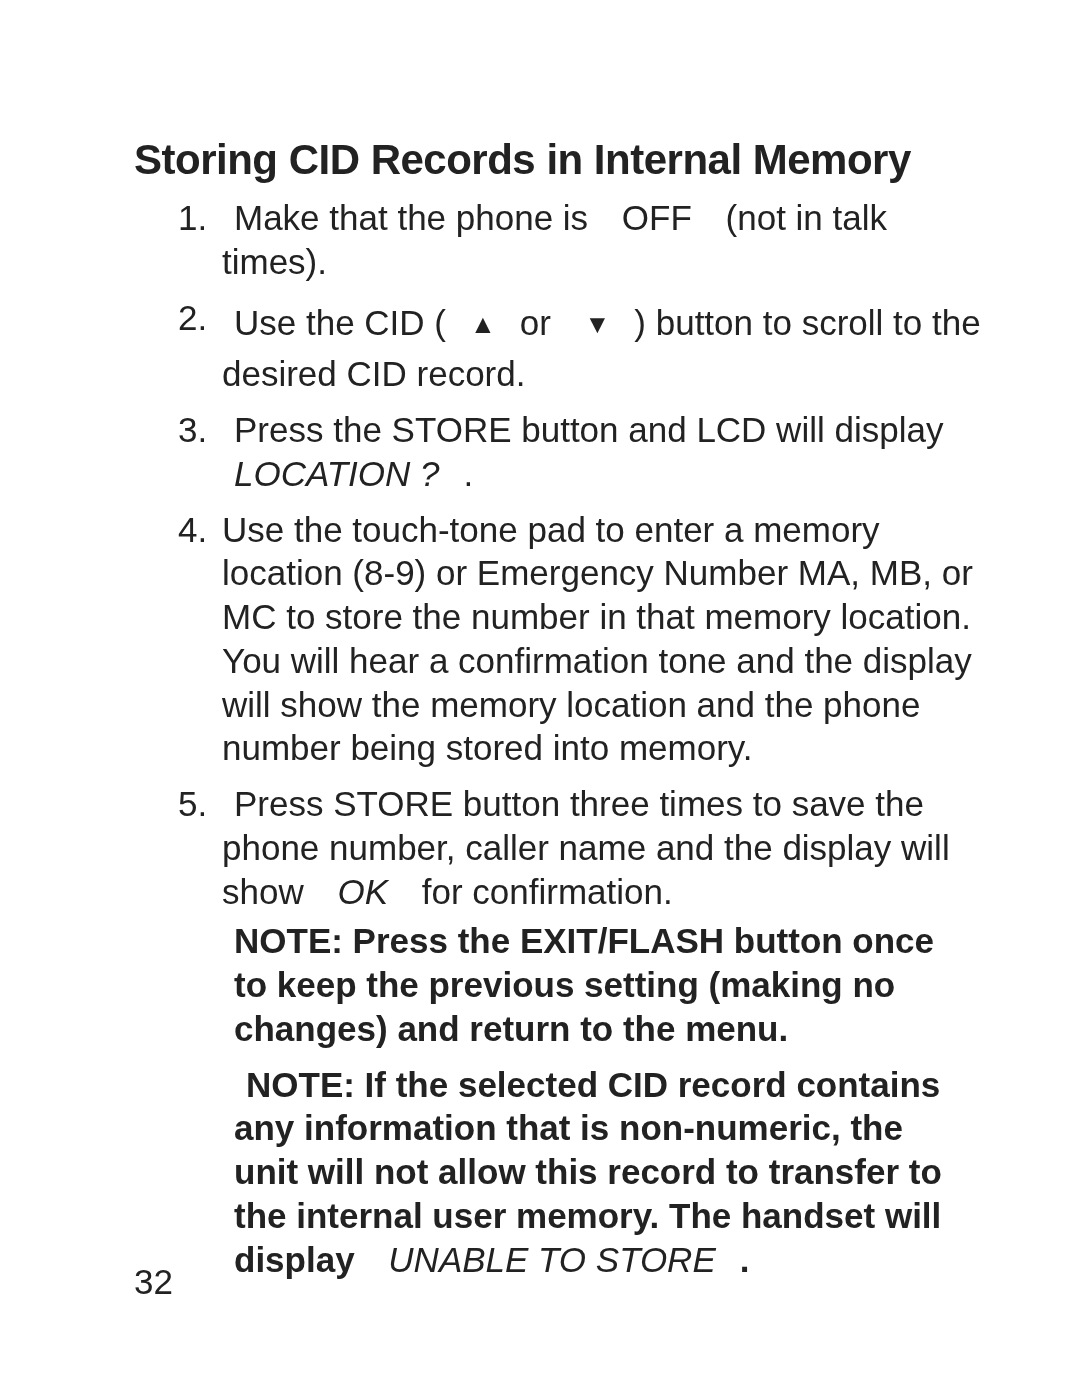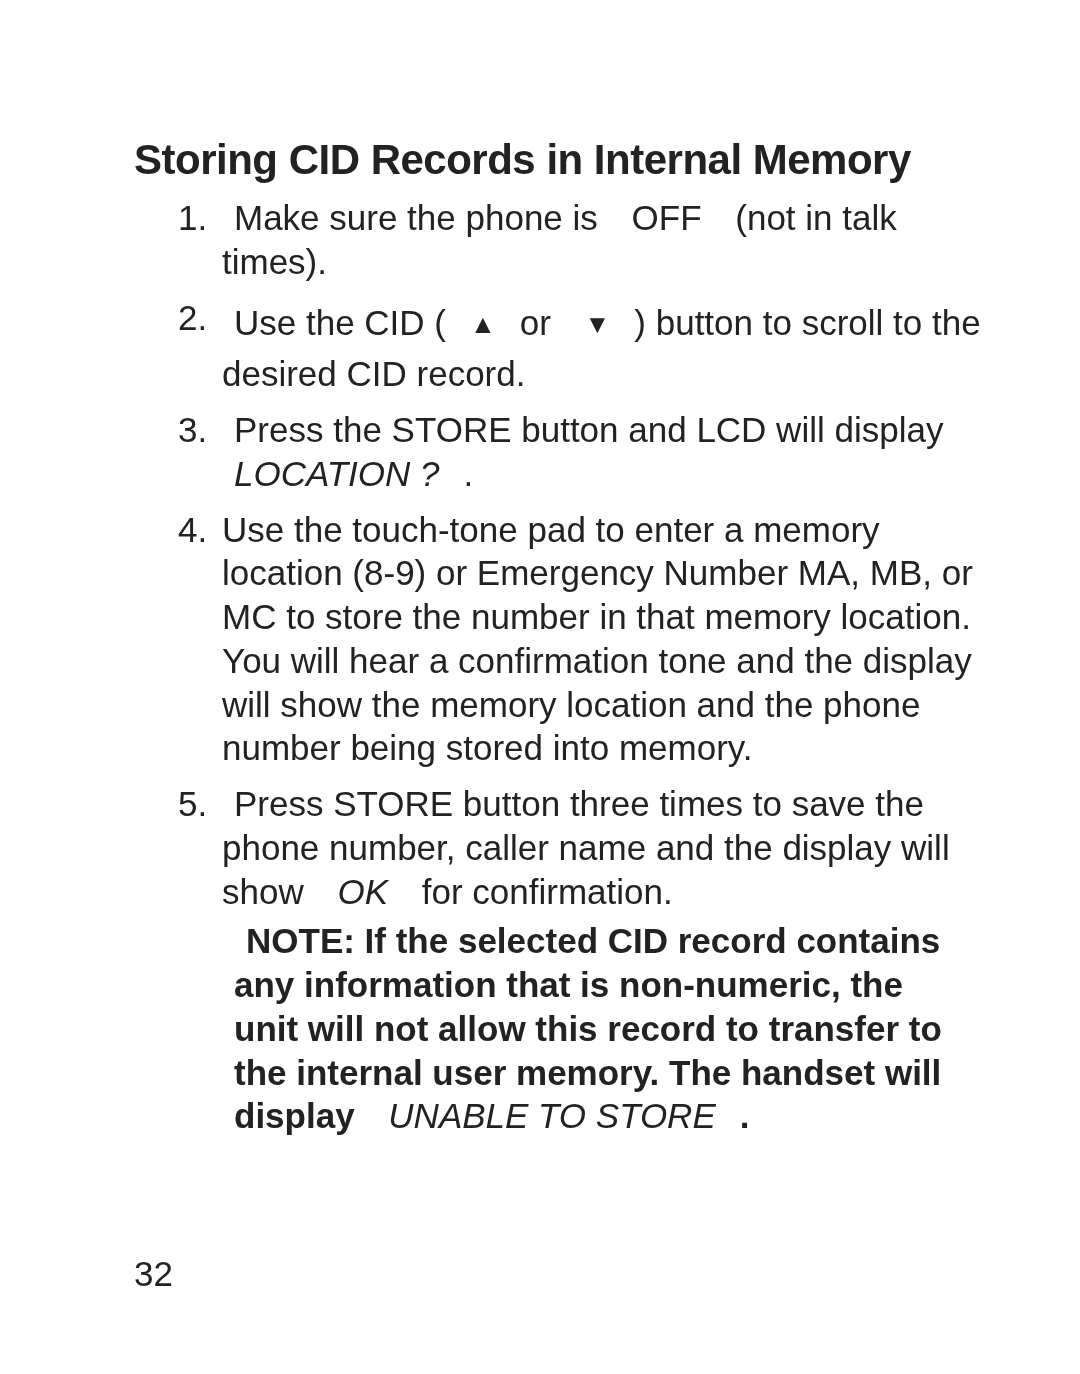--- a/index.html
+++ b/index.html
@@ -8,41 +8,42 @@
   h1 { font-size: 42px; font-weight: 700; letter-spacing: -0.5px; margin-bottom: 6px; line-height: 1.15; }
   .intro { font-size: 35px; font-weight: 400; line-height: 1.25; margin-bottom: 14px; }
   .note-top { font-size: 35px; font-weight: 700; line-height: 1.25; margin-left: 44px; margin-bottom: 10px; }
   ol { list-style: none; counter-reset: item; margin-left: 44px; }
   ol > li { counter-increment: item; position: relative; font-size: 35px; line-height: 1.25; margin-bottom: 8px; padding-left: 44px; }
   ol > li::before { content: counter(item) "."; position: absolute; left: 0; top: 0; }
   .b { font-weight: 400; }
   .bi { font-weight: 400; font-style: italic; }
   .tri { display: inline-block; font-size: 26px; vertical-align: 2px; }
   .subnote { font-weight: 700; margin-top: 6px; }
-  .pageno { position: absolute; bottom: 104px; left: 86px; font-size: 35px; }
+  .pageno { position: absolute; bottom: 96px; left: 86px; font-size: 35px; }
 </style>
 </head>
 <body>
 
 <div class="page">
   <h1>Storing CID Records in Internal Memory</h1>
 
   <ol>
     <li>
-      <span>Make sure the phone is </span><span class="b">OFF</span><span> (not in talk times).</span>
+      <span>Make that the phone is </span><span class="b">OFF</span><span> (not in talk times).</span>
     </li>
     <li>
       <span>Use the CID (</span><span class="tri">▲</span><span>or </span><span class="tri">▼</span><span>)  button to scroll to the desired CID record.</span>
     </li>
     <li>
       <span>Press the STORE button and LCD will display </span><span class="bi">LOCATION ?</span><span>.</span>
     </li>
     <li>Use the touch-tone pad to enter a memory location (8-9) or Emergency Number MA, MB, or MC to store the number in that memory location. You will hear a confirmation tone and the display will show the memory location and the phone number being stored into memory.</li>
     <li>
       <span>Press STORE button three times to save the phone number, caller name and the display will show </span><span class="bi">OK</span><span> for confirmation.</span>
+      <div class="subnote">NOTE: Press the EXIT/FLASH button once to keep the previous setting (making no changes) and return to the menu.</div>
       <div class="subnote">
         <span>NOTE: If the selected CID record contains any information that is non-numeric, the unit will not allow this record to transfer to the internal user memory. The handset will display </span><span class="bi">UNABLE TO STORE</span><span>.</span>
       </div>
     </li>
   </ol>
 
   <div class="pageno">32</div>
 </div>
 
 </body></html>

